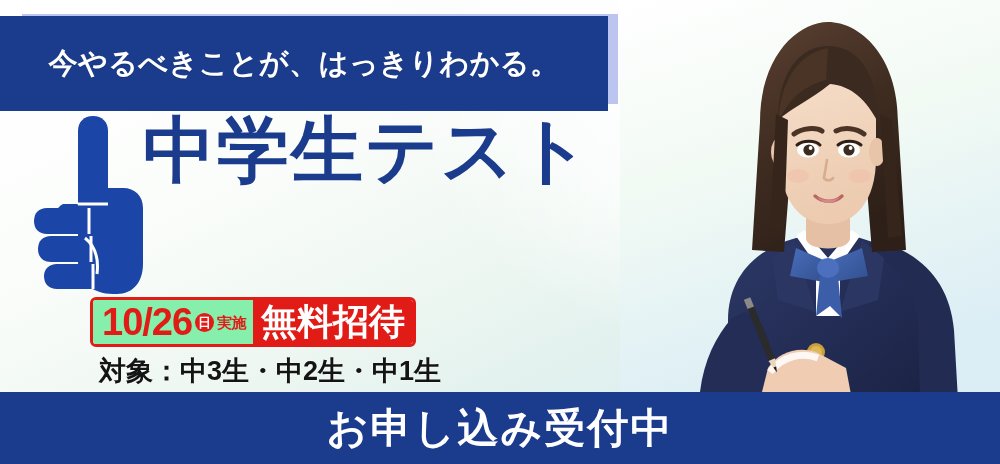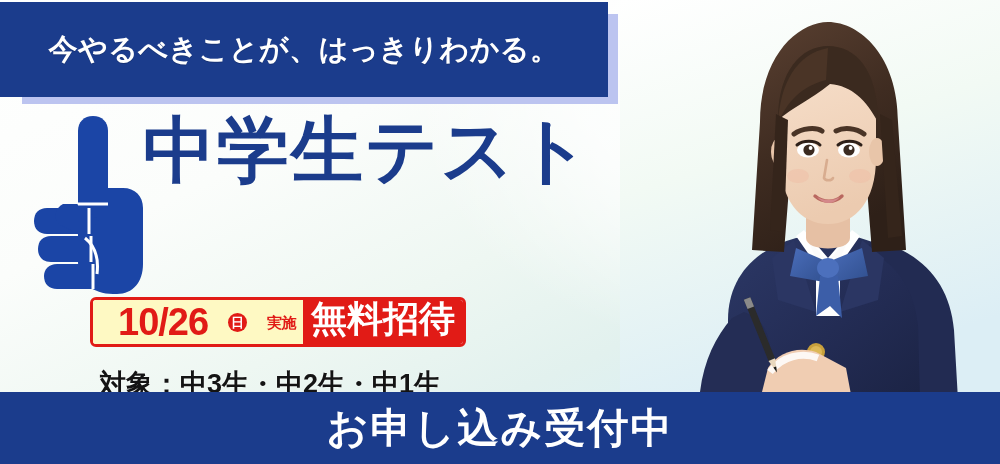--- a/index.html
+++ b/index.html
@@ -25,21 +25,21 @@
     position: absolute;
     left: 22px;
     top: 14px;
     width: 596px;
     height: 90px;
     background: #bcc4f0;
   }
   .header-box {
     position: absolute;
     left: 0px;
-    top: 2px;
+    top: 16px;
     width: 608px;
     height: 95px;
     background: #1b3c8c;
     display: flex;
     flex-direction: column;
     align-items: center;
     justify-content: center;
   }
   .header-line {
     color: #ffffff;
@@ -89,23 +89,23 @@
     align-items: stretch;
     border: 3px solid #e11b16;
     border-radius: 6px;
     overflow: hidden;
     background: #ffffff;
     box-sizing: border-box;
   }
   .badge-left {
     display: flex;
     align-items: center;
-    background: #fef9c3;
-    padding: 0 7px 0 25px;
-    gap: 20px;
+    background: #86efac;
+    padding: 0 7px 0 9px;
+    gap: 3px;
   }
   .badge-date {
     color: #e11b16;
     font-weight: bold;
     font-size: 38px;
     line-height: 1;
     letter-spacing: -1px;
   }
   .badge-day {
     width: 19px;
@@ -129,28 +129,27 @@
   .badge-right {
     display: flex;
     align-items: center;
     background: #e11b16;
     color: #ffffff;
     font-weight: bold;
     font-size: 36px;
     line-height: 1;
     letter-spacing: 0px;
     padding: 0 8px 0 8px;
-    font-family: Liberation Mono, monospace;
   }
 
   
   .target-line {
     position: absolute;
     left: 99px;
-    top: 371px;
+    top: 358px;
     color: #141414;
     font-weight: bold;
     font-size: 27px;
     line-height: 1;
     letter-spacing: 0px;
     white-space: nowrap;
     text-shadow: 0 0 2px rgba(255,255,255,0.9);
   }
 
   

